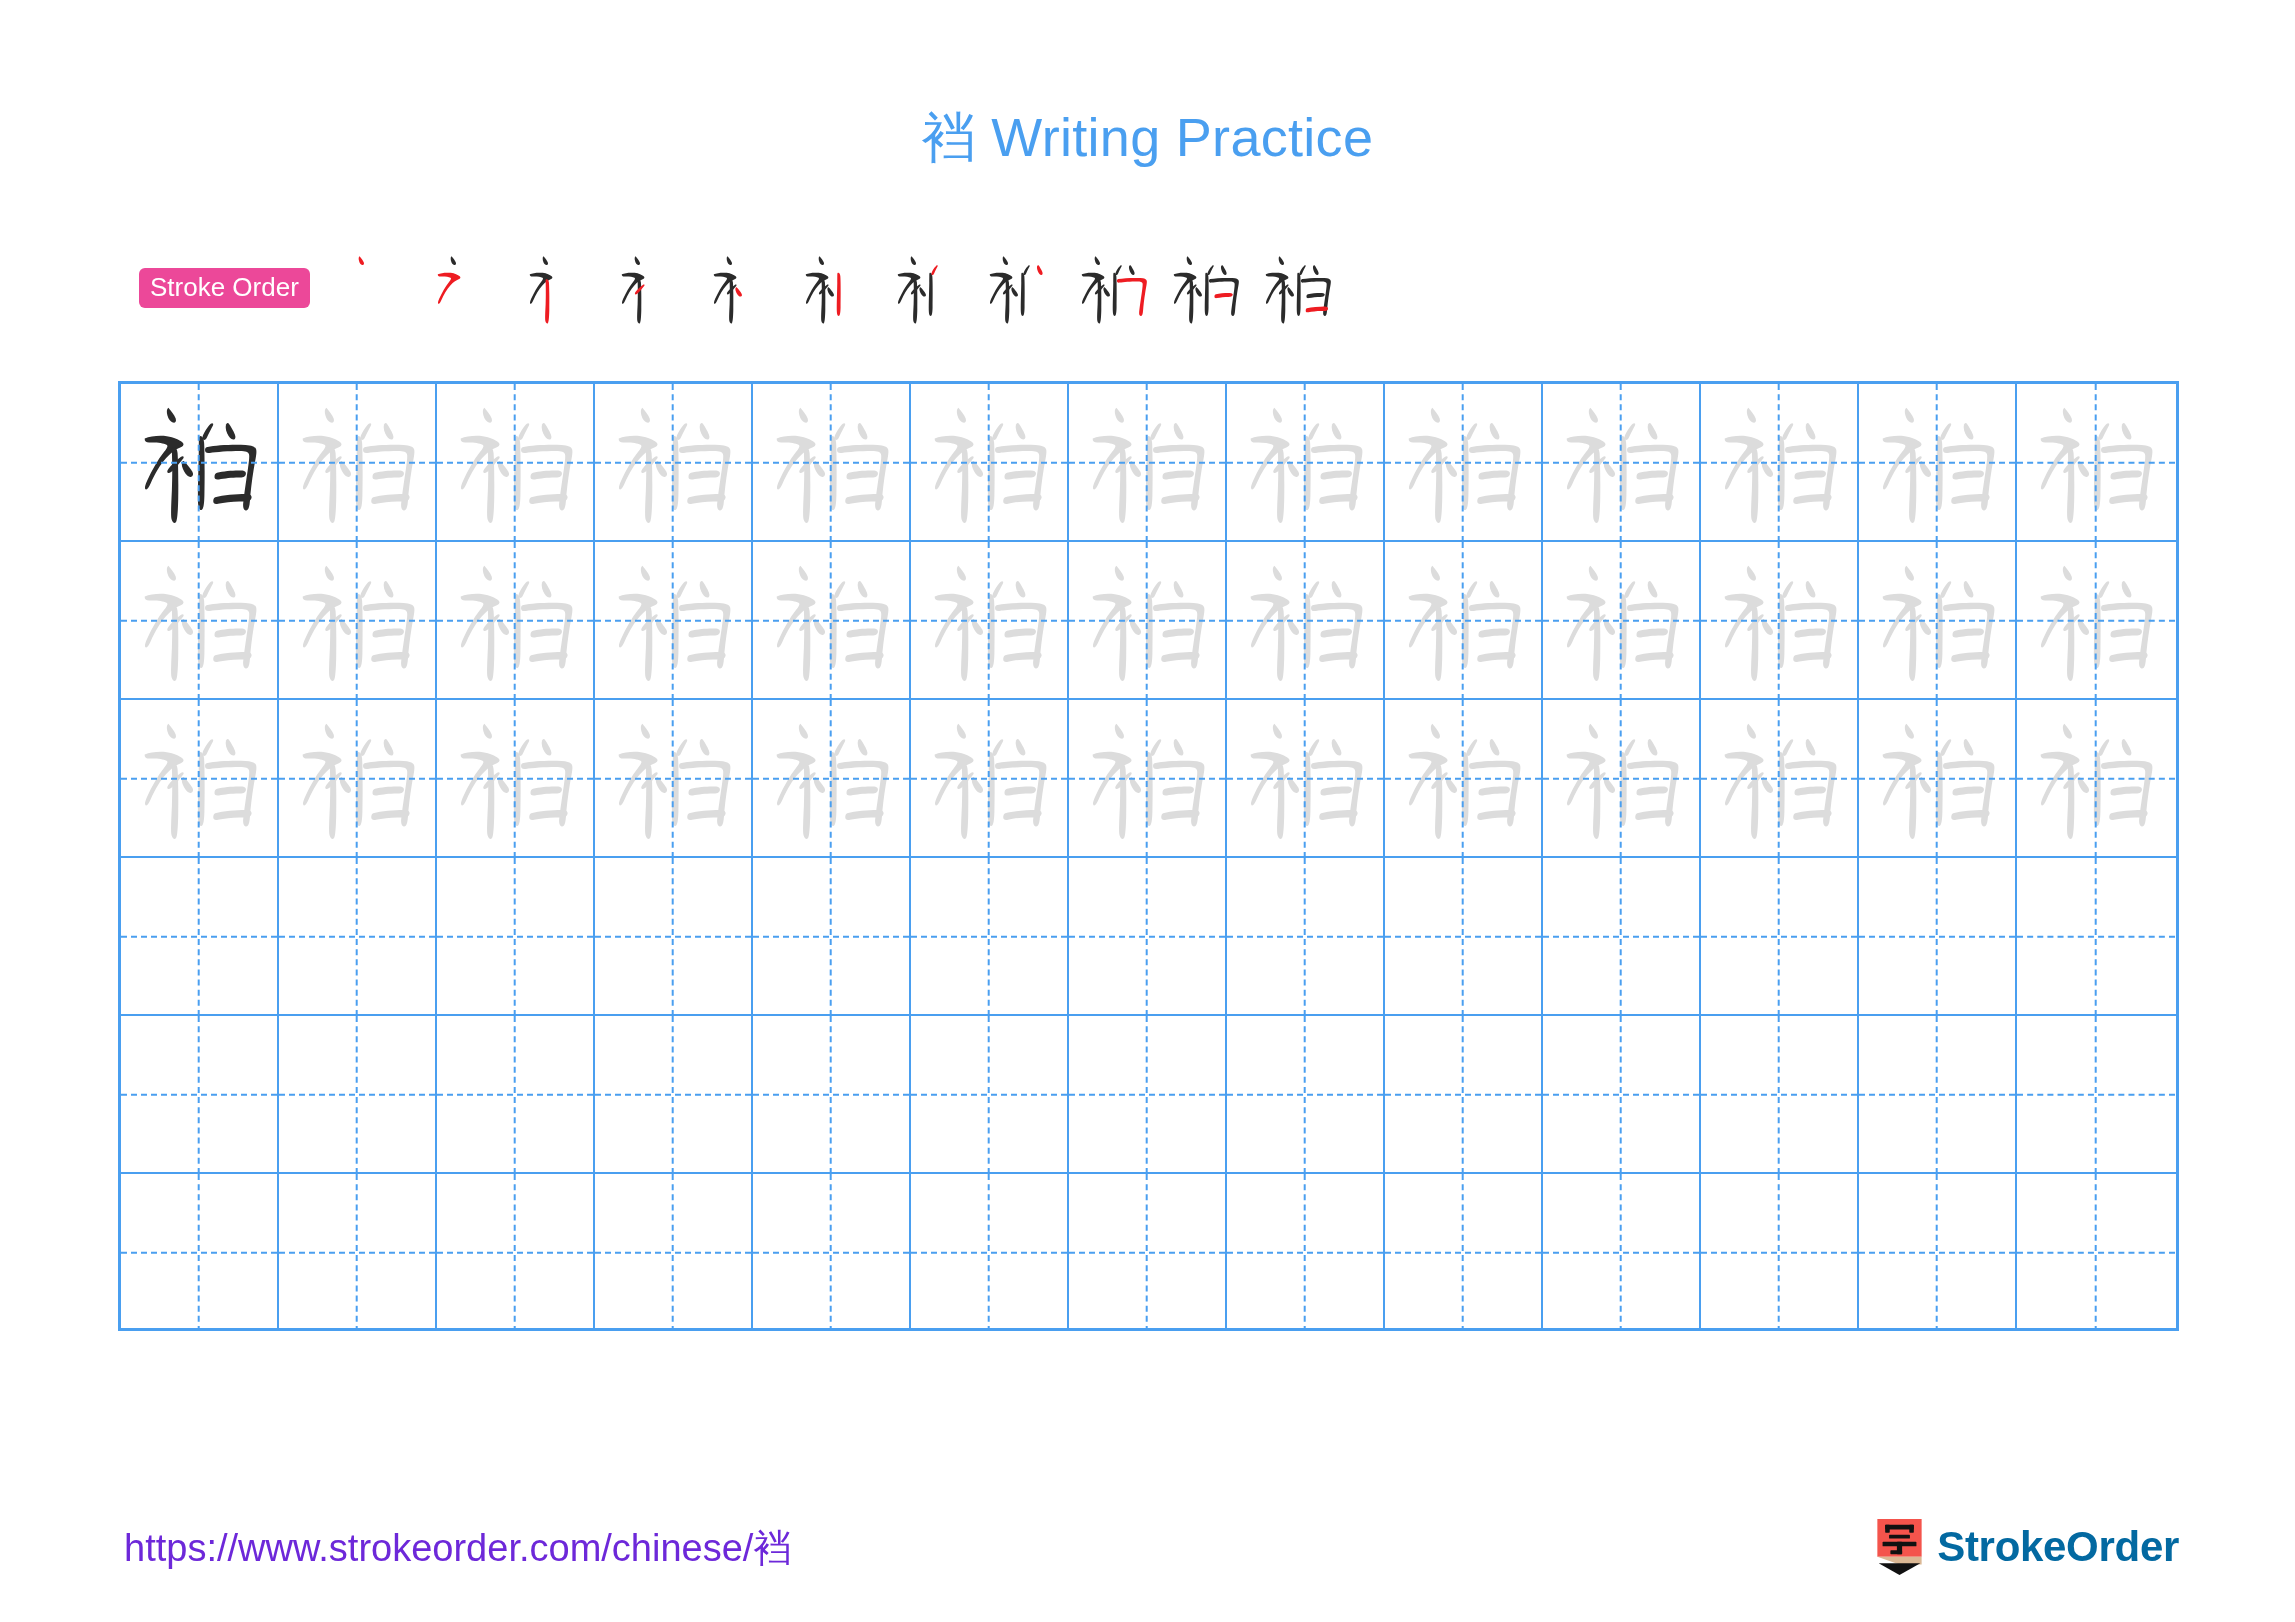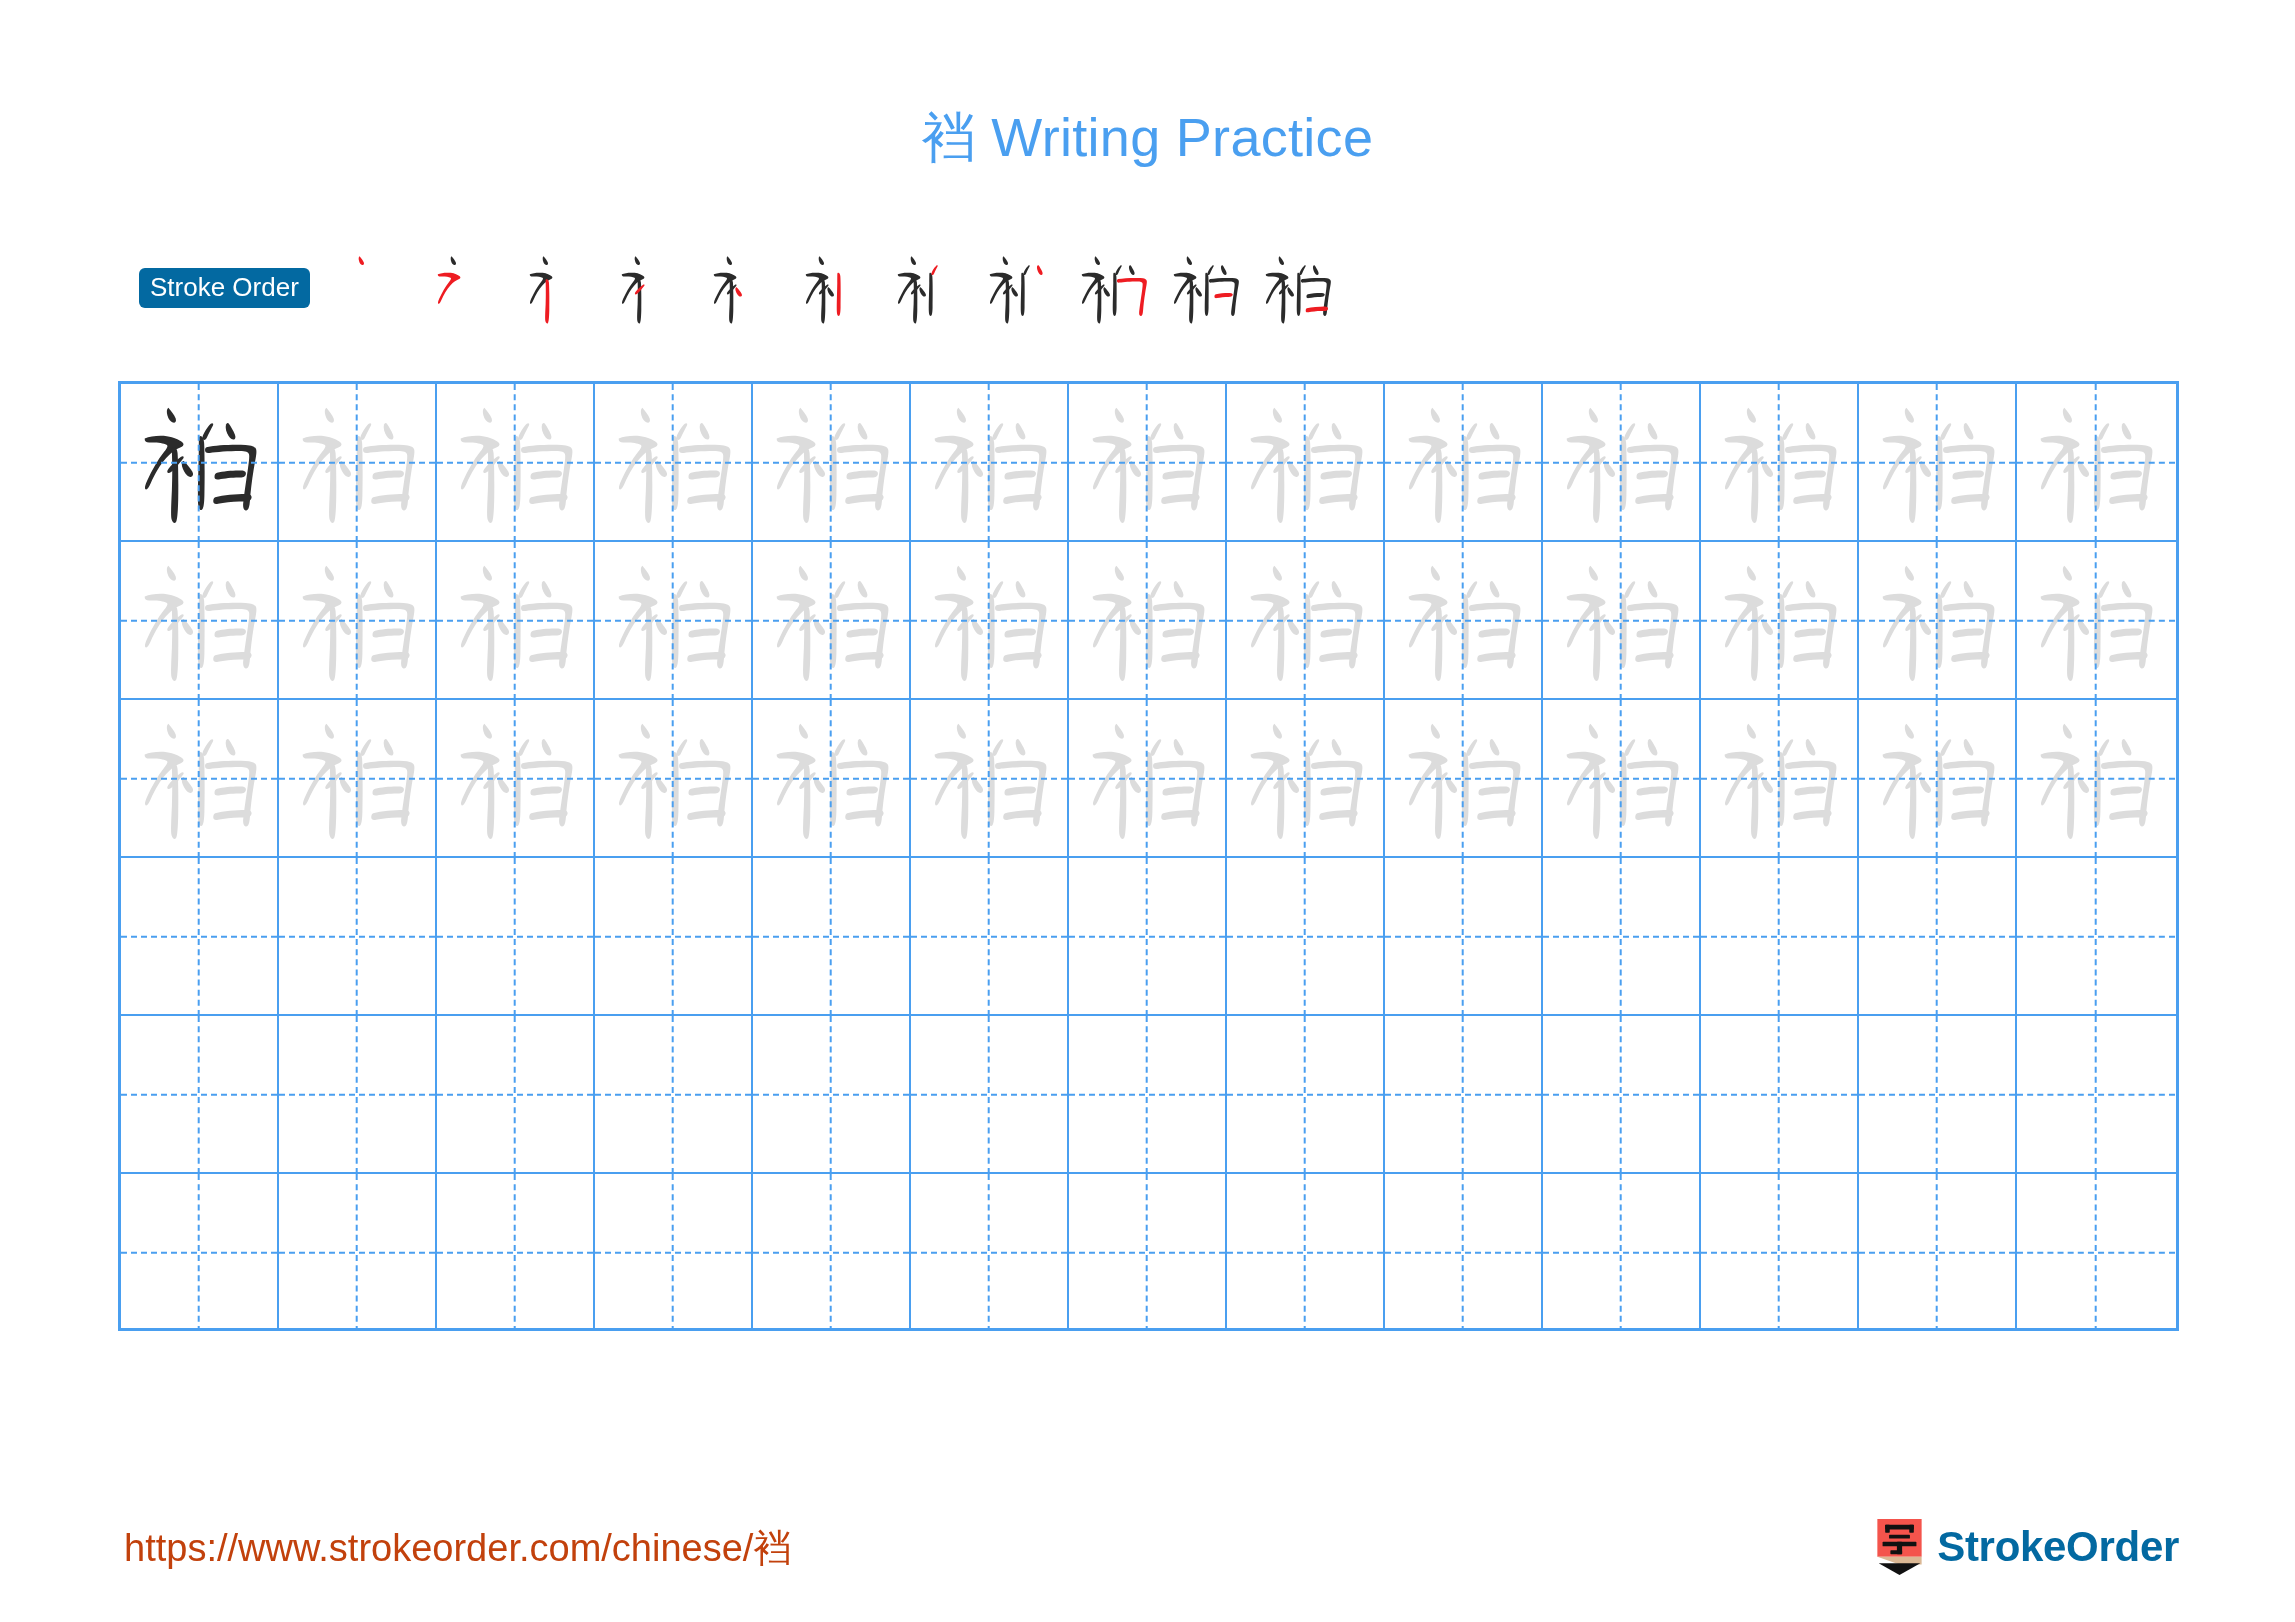--- a/index.html
+++ b/index.html
@@ -33,21 +33,21 @@
   
   #stroke-order-row {
     position: absolute;
     top: 252px;
     left: 139px;
     height: 72px;
     display: flex;
     align-items: center;
   }
   #stroke-order-badge {
-    background: #0369a1;
+    background: #ec4899;
     color: #ffffff;
     font-size: 26px;
     border-radius: 5.9px;
     padding: 5.9px 11px 7.9px 11px;
     line-height: 1;
     white-space: nowrap;
     font-weight: 400;
   }
   #stroke-steps {
     display: flex;
@@ -129,21 +129,21 @@
     height: 158px;
     display: block;
   }
 
   
   #footer-url {
     position: absolute;
     left: 124px;
     top: 1529px;
     font-size: 38px;
-    color: #c2410c;
+    color: #6d28d9;
     line-height: 1;
     white-space: nowrap;
   }
   #footer-brand {
     position: absolute;
     right: 116px;
     top: 1515px;
     display: flex;
     align-items: center;
     height: 63px;

